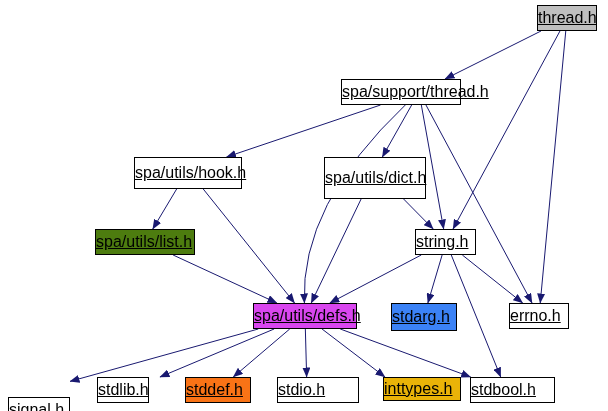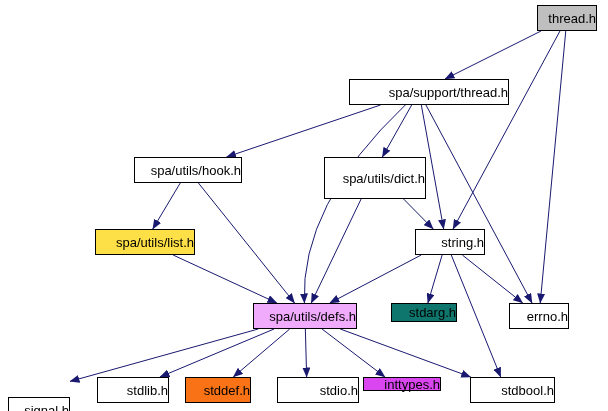--- a/index.html
+++ b/index.html
@@ -18,26 +18,27 @@
   .edges {
     position: absolute;
     left: 0;
     top: 0;
   }
   .node {
     position: absolute;
     box-sizing: border-box;
     display: flex;
     align-items: center;
-    justify-content: flex-end;
-    font-size: 13px;
+    justify-content: flex-start;
+    font-size: 16px;
     line-height: 1;
     white-space: nowrap;
     color: #000000;
     cursor: pointer;
+    text-decoration: underline;
   }
 </style>
 </head>
 <body>
 
 <div class="canvas">
   <svg class="edges" width="608" height="411" viewBox="0 0 608 411">
     <defs>
       <marker id="arrowhead" markerUnits="userSpaceOnUse" markerWidth="10" markerHeight="8" refX="9.5" refY="4" orient="auto" viewBox="0 0 10 8">
         <path d="M0,0 L10,4 L0,8 Z" fill="#191970"></path>
@@ -66,56 +67,56 @@
         <path d="M289.7162162162162,329 L233.28378378378378,377" fill="none" stroke="#191970" stroke-width="1" marker-end="url(#arrowhead)"></path>
         <path d="M305.35135135135135,329 L306.64864864864865,377" fill="none" stroke="#191970" stroke-width="1" marker-end="url(#arrowhead)"></path>
         <path d="M322.0405405405405,329 L384.9594594594595,377" fill="none" stroke="#191970" stroke-width="1" marker-end="url(#arrowhead)"></path>
         <path d="M340.31081081081084,329 L470.68918918918916,377" fill="none" stroke="#191970" stroke-width="1" marker-end="url(#arrowhead)"></path>
       </g>
   </svg>
   <div id="node-layer">
       <div class="node" style="left: 537px; top: 5px; width: 60px; height: 26px; border: 1px solid rgb(0, 0, 0); background: rgb(191, 191, 191);">
         <span>thread.h</span>
       </div>
-      <div class="node" style="left: 349px; top: 79px; width: 160px; height: 26px; border: 1px solid rgb(0, 0, 0); background: rgb(255, 255, 255);">
+      <div class="node" style="left: 341px; top: 79px; width: 120px; height: 26px; border: 1px solid rgb(0, 0, 0); background: rgb(255, 255, 255);">
         <span>spa/support/thread.h</span>
       </div>
-      <div class="node" style="left: 134px; top: 157px; width: 108px; height: 26px; border: 1px solid rgb(0, 0, 0); background: rgb(255, 255, 255);">
+      <div class="node" style="left: 134px; top: 157px; width: 108px; height: 32px; border: 1px solid rgb(0, 0, 0); background: rgb(255, 255, 255);">
         <span>spa/utils/hook.h</span>
       </div>
       <div class="node" style="left: 324px; top: 157px; width: 102px; height: 42px; border: 1px solid rgb(0, 0, 0); background: rgb(255, 255, 255);">
         <span>spa/utils/dict.h</span>
       </div>
-      <div class="node" style="left: 95px; top: 229px; width: 100px; height: 26px; border: 1px solid rgb(0, 0, 0); background: #fde047;">
+      <div class="node" style="left: 95px; top: 229px; width: 100px; height: 26px; border: 1px solid rgb(0, 0, 0); background: #4d7c0f;">
         <span>spa/utils/list.h</span>
       </div>
-      <div class="node" style="left: 415px; top: 229px; width: 70px; height: 26px; border: 1px solid rgb(0, 0, 0); background: rgb(255, 255, 255);">
+      <div class="node" style="left: 415px; top: 229px; width: 61px; height: 26px; border: 1px solid rgb(0, 0, 0); background: rgb(255, 255, 255);">
         <span>string.h</span>
       </div>
-      <div class="node" style="left: 253px; top: 303px; width: 104px; height: 26px; border: 1px solid rgb(0, 0, 0); background: #f0abfc;">
+      <div class="node" style="left: 253px; top: 303px; width: 104px; height: 26px; border: 1px solid rgb(0, 0, 0); background: #d946ef;">
         <span>spa/utils/defs.h</span>
       </div>
-      <div class="node" style="left: 391px; top: 303px; width: 66px; height: 19px; border: 1px solid rgb(0, 0, 0); background: #0f766e;">
+      <div class="node" style="left: 391px; top: 303px; width: 66px; height: 28px; border: 1px solid rgb(0, 0, 0); background: #3b82f6;">
         <span>stdarg.h</span>
       </div>
       <div class="node" style="left: 509px; top: 303px; width: 60px; height: 26px; border: 1px solid rgb(0, 0, 0); background: rgb(255, 255, 255);">
         <span>errno.h</span>
       </div>
       <div class="node" style="left: 8px; top: 377px; width: 62px; height: 26px; border: 1px solid rgb(0, 0, 0); background: rgb(255, 255, 255); margin-top: 20px;">
         <span>signal.h</span>
       </div>
-      <div class="node" style="left: 97px; top: 377px; width: 72px; height: 26px; border: 1px solid rgb(0, 0, 0); background: rgb(255, 255, 255);">
+      <div class="node" style="left: 97px; top: 377px; width: 52px; height: 26px; border: 1px solid rgb(0, 0, 0); background: rgb(255, 255, 255);">
         <span>stdlib.h</span>
       </div>
       <div class="node" style="left: 185px; top: 377px; width: 66px; height: 26px; border: 1px solid rgb(0, 0, 0); background: #f97316;">
         <span>stddef.h</span>
       </div>
       <div class="node" style="left: 277px; top: 377px; width: 82px; height: 26px; border: 1px solid rgb(0, 0, 0); background: rgb(255, 255, 255);">
         <span>stdio.h</span>
       </div>
-      <div class="node" style="left: 363px; top: 377px; width: 78px; height: 14px; border: 1px solid rgb(0, 0, 0); background: #d946ef;">
+      <div class="node" style="left: 383px; top: 377px; width: 78px; height: 24px; border: 1px solid rgb(0, 0, 0); background: #eab308;">
         <span>inttypes.h</span>
       </div>
       <div class="node" style="left: 470px; top: 377px; width: 85px; height: 26px; border: 1px solid rgb(0, 0, 0); background: rgb(255, 255, 255);">
         <span>stdbool.h</span>
       </div>
     </div>
 </div>
 
 </body></html>

